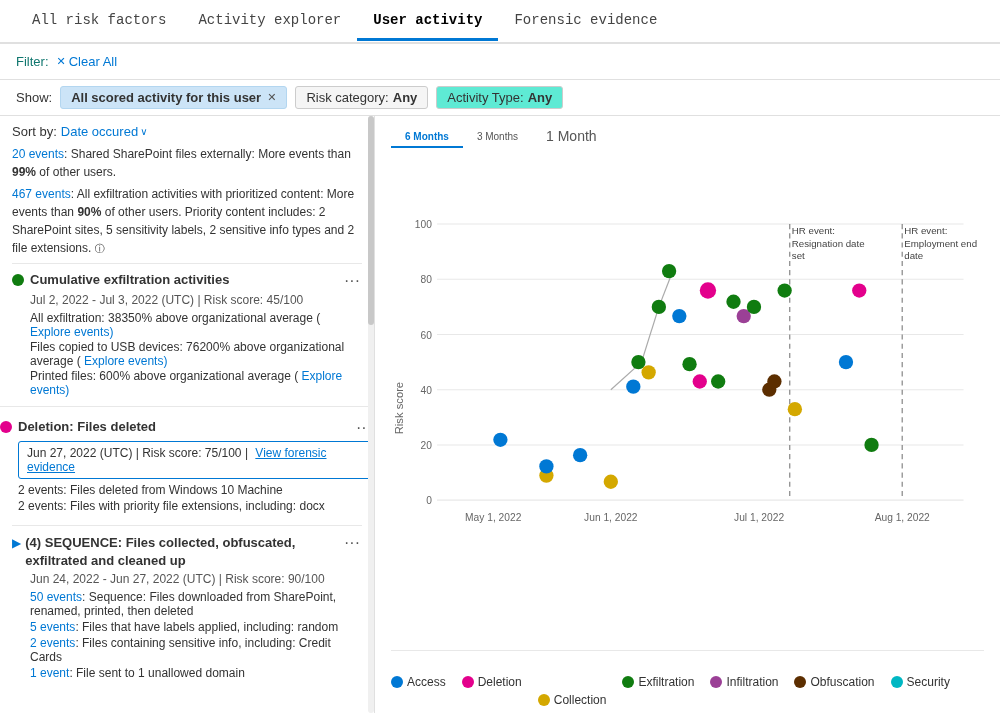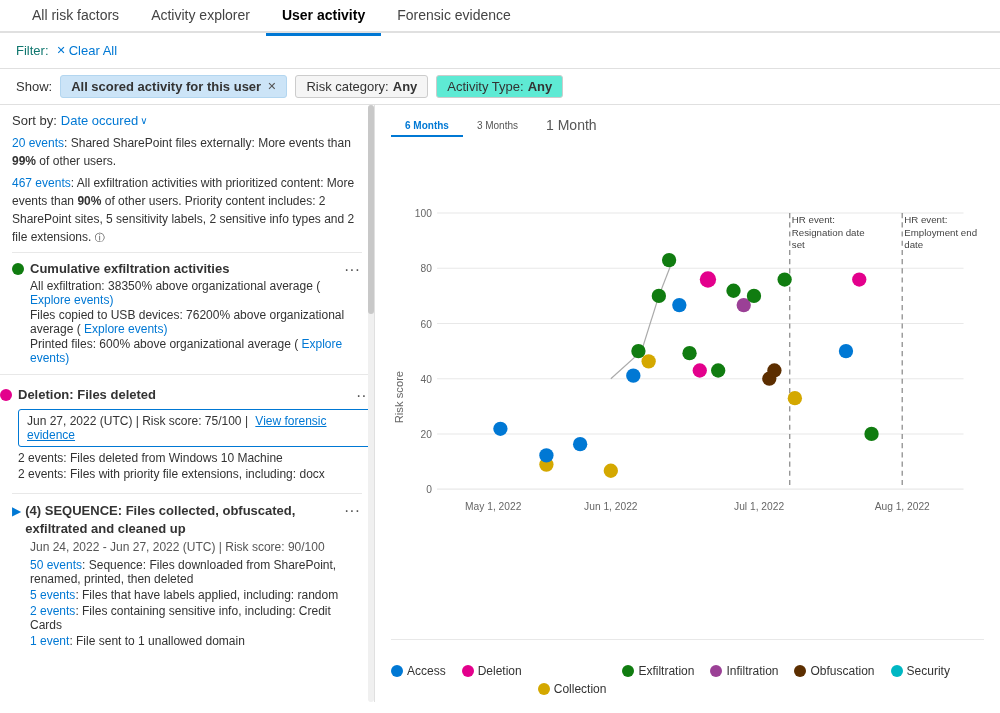--- a/index.html
+++ b/index.html
@@ -5,21 +5,21 @@
     * { box-sizing: border-box; margin: 0; padding: 0; }
     body { font-family: 'Segoe UI', Arial, sans-serif; font-size: 13px; color: #333; background: #fff; width: 1000px; height: 713px; overflow: hidden; }
     .nav-tab { padding: 10px 16px; font-size: 14px; cursor: pointer; color: #444; border-bottom: 3px solid transparent; margin-bottom: -1px; }
     .nav-tab.active { color: #000; font-weight: 700; border-bottom: 3px solid #0078d4; }
     .time-tab { padding: 6px 14px; font-size: 14px; color: #555; cursor: pointer; border-bottom: 2px solid transparent; }
     .time-tab.active { color: #0078d4; border-bottom: 2px solid #0078d4; font-weight: 600; }
   </style>
 </head>
 <body>
 
-<div style="display:flex; align-items:center; border-bottom:2px solid #e0e0e0; padding:0 16px; height:33px; gap:0; background:#fff;">
+<div style="display:flex; align-items:center; border-bottom:2px solid #e0e0e0; padding:0 16px; height:44px; gap:0; background:#fff;font-family:Liberation Mono, monospace;">
   <div class="nav-tab">All risk factors</div>
   <div class="nav-tab">Activity explorer</div>
   <div class="nav-tab active">User activity</div>
   <div class="nav-tab">Forensic evidence</div>
 </div>
 
 <div style="display:flex; align-items:center; padding:6px 16px; border-bottom:1px solid #e0e0e0; gap:8px; background:#fff; height:36px;">
   <span style="font-size:13px; color:#0f766e;">Filter:</span>
   <span style="display:flex; align-items:center; gap:3px; color:#0078d4; cursor:pointer; font-size:13px;">
     <span style="font-size:11px;">✕</span>
@@ -63,20 +63,21 @@
     </div>
 
     <div style="border-top:1px solid #e8e8e8; margin: 0 12px; padding:8px 0;">
       <div style="display:flex; align-items:flex-start; justify-content:space-between;">
         <div style="display:flex; align-items:flex-start; gap:6px; flex:1;">
           <div style="width:12px; height:12px; border-radius:50%; background:#107c10; margin-top:2px; flex-shrink:0;"></div>
           <span style="font-size:13px; font-weight:600; color:#333;">Cumulative exfiltration activities</span>
         </div>
         <span style="color:#555; cursor:pointer; font-size:16px; padding:0 2px;">···</span>
       </div>
+      <div style="font-size:12px; color:#555; margin:3px 0 4px 18px;">Jul 2, 2022 - Jul 3, 2022 (UTC) | Risk score: 45/100</div>
       <div style="margin-left:18px;">
         <div style="font-size:12px; color:#333; margin-bottom:1px;">All exfiltration: 38350% above organizational average ( <a style="color:#0078d4; text-decoration:none; cursor:pointer;">Explore events)</a></div>
         <div style="font-size:12px; color:#333; margin-bottom:1px;">Files copied to USB devices: 76200% above organizational average ( <a style="color:#0078d4; text-decoration:none; cursor:pointer;">Explore events)</a></div>
         <div style="font-size:12px; color:#333; margin-bottom:1px;">Printed files: 600% above organizational average ( <a style="color:#0078d4; text-decoration:none; cursor:pointer;">Explore events)</a></div>
       </div>
     </div>
 
     <div style="border-top:1px solid #e8e8e8; margin: 0 0; padding:12px 0;">
       <div style="display:flex; align-items:flex-start; justify-content:space-between;">
         <div style="display:flex; align-items:flex-start; gap:6px; flex:1;">

